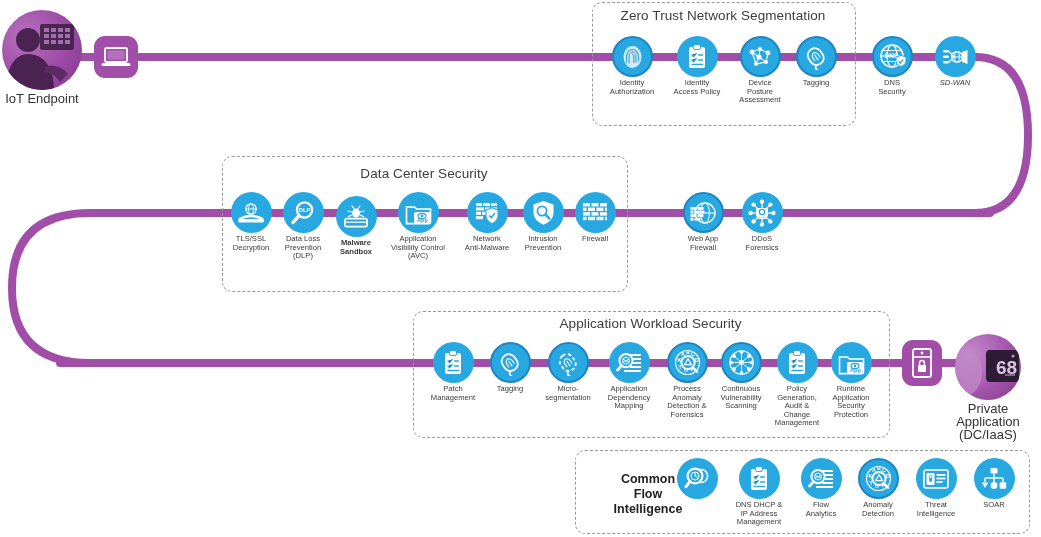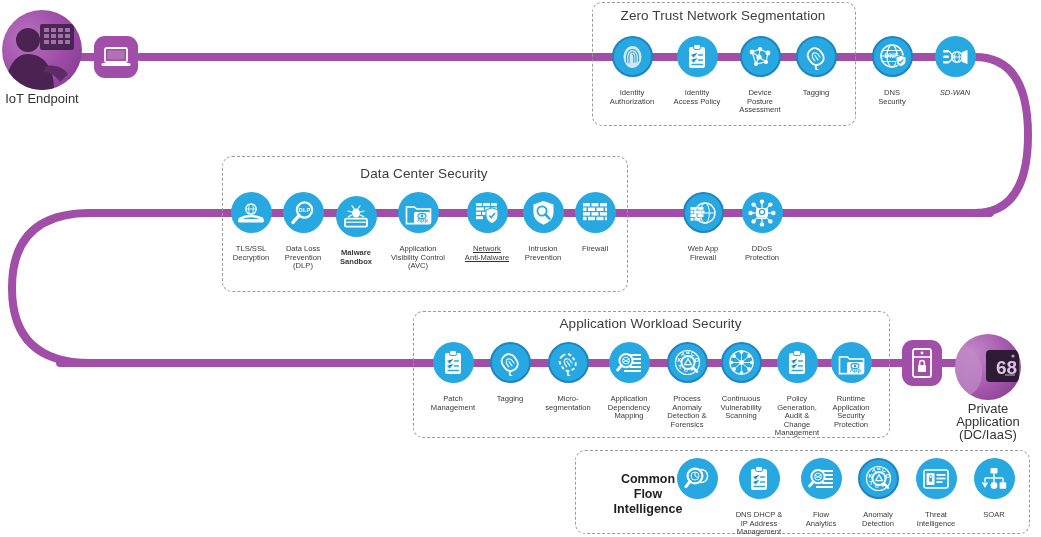--- a/index.html
+++ b/index.html
@@ -48,21 +48,21 @@
     background:#28a8e0;
     position:relative;
     display:flex;align-items:center;justify-content:center;
     box-sizing:border-box;
   }
   .disc.ring{
     border:2.5px solid #1f84c4;
   }
   .disc svg{display:block;}
   .node-label{
-    margin-top:12px;
+    margin-top:2px;
     font-size:7.6px;
     line-height:8.6px;
     color:#3a3a3a;
     white-space:pre-line;
   }
 
   
   .photo-circle{
     position:absolute;
     border-radius:50%;
@@ -349,21 +349,21 @@
         <ellipse cx="17" cy="15" rx="4" ry="2.6" fill="none" stroke="#28a8e0" stroke-width="1.2"></ellipse>
         <circle cx="17" cy="15" r="1.4" fill="#28a8e0"></circle>
         <text x="12" y="21" font-family="'Liberation Sans',sans-serif" font-size="5.6" fill="#28a8e0" font-weight="bold">App</text>
       </svg>
     </div>
     <div class="node-label">Application
 Visibility Control
 (AVC)</div>
   </div>
 
-  <div class="node" style="left:487px;top:192px;text-decoration:underline;">
+  <div class="node" style="left:487px;top:192px;">
     <div class="disc">
       <svg width="24" height="25" viewBox="0 0 24 25">
         <g fill="#ffffff">
           <rect x="1" y="3" width="6" height="3"></rect>
             <rect x="8" y="3" width="7" height="3"></rect>
             <rect x="16" y="3" width="6" height="3"></rect>
           <rect x="1" y="7.4" width="8" height="3"></rect>
             <rect x="10" y="7.4" width="5" height="3"></rect>
             <rect x="16" y="7.4" width="6" height="3"></rect>
           <rect x="1" y="11.8" width="5" height="3"></rect>
@@ -460,21 +460,21 @@
             <circle cx="22.4" cy="22.4" r="2.2"></circle>
           <circle cx="5.6" cy="22.4" r="2.2"></circle>
             <circle cx="22.4" cy="5.6" r="2.2"></circle>
         </g>
         <rect x="8" y="9" width="12" height="9" rx="1.4" fill="#ffffff"></rect>
         <circle cx="14" cy="13" r="2.6" fill="none" stroke="#28a8e0" stroke-width="1.3"></circle>
         <rect x="9.6" y="18.4" width="8.8" height="1.6" fill="#ffffff"></rect>
       </svg>
     </div>
     <div class="node-label">DDoS
-Protection</div>
+Forensics</div>
   </div>
 
   <div class="group-box" style="left:413px;top:311px;width:475px;height:125px;"></div>
   <div class="group-title" style="left:413px;top:316px;width:475px;">Application Workload Security</div>
 
   <div class="node" style="left:453px;top:342px;">
     <div class="disc">
       <svg width="20" height="25" viewBox="0 0 20 25">
         <rect x="2" y="3" width="16" height="21" rx="2" fill="#ffffff"></rect>
         <rect x="6.5" y="0.5" width="7" height="5" rx="1.6" fill="#ffffff" stroke="#28a8e0" stroke-width="1"></rect>

